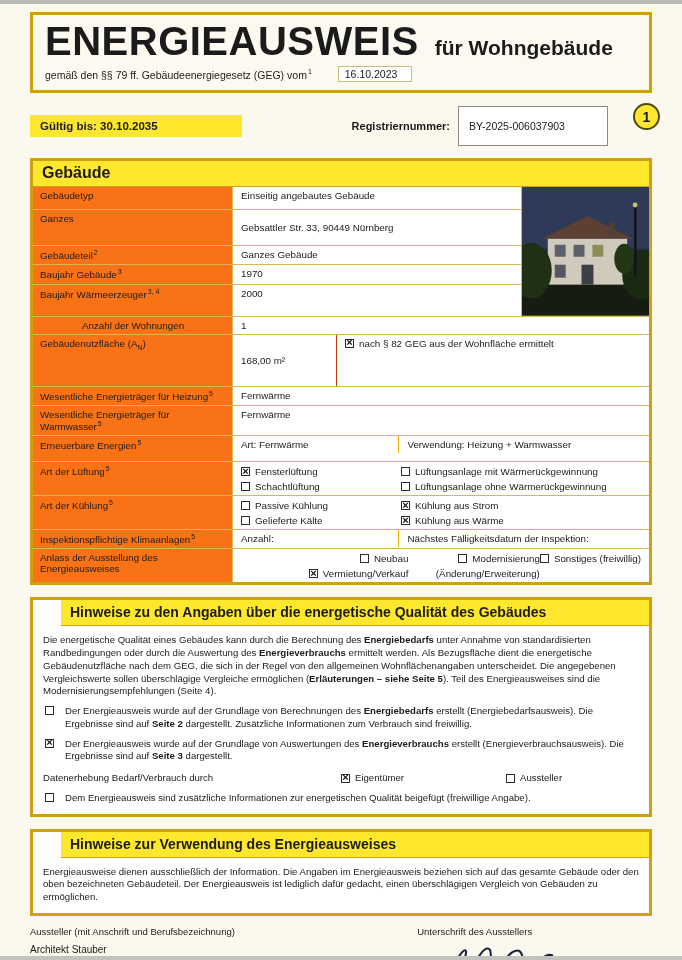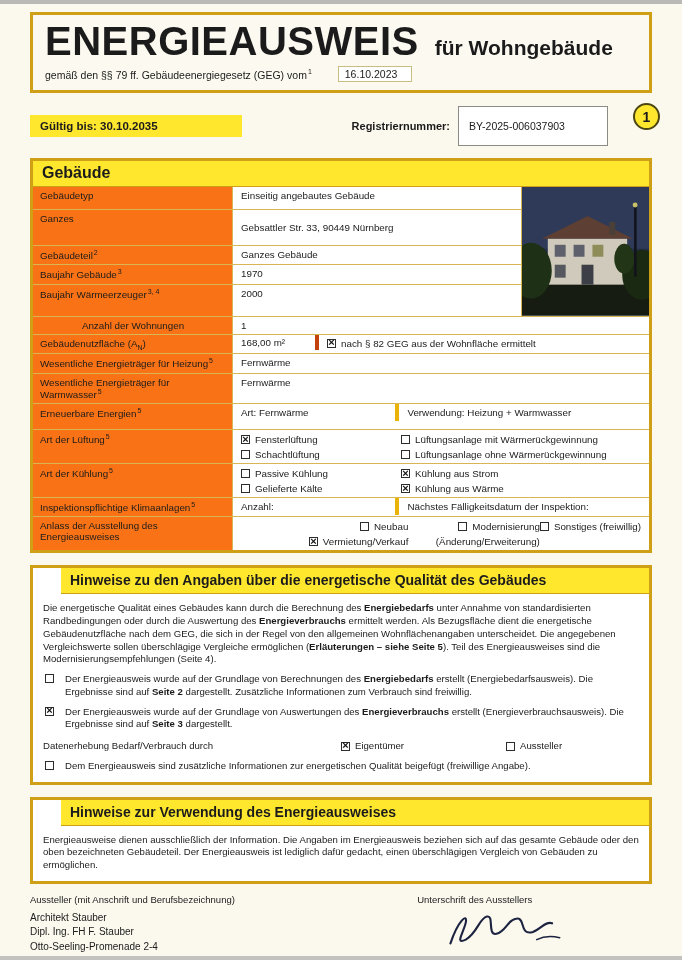--- a/index.html
+++ b/index.html
@@ -54,23 +54,23 @@
   .r-part { min-height: 19px; }
   .r-year { min-height: 16px; }
   .r-heater { min-height: 31px; }
   .r-units { min-height: 16px; text-align: center; }
   .r-area { min-height: 18px; }
   .r-carrier { min-height: 15px; }
   .r-renew { min-height: 26px; }
   .r-cb2 { min-height: 32px; }
   .r-insp { min-height: 17px; }
   .r-occ { min-height: 33px; }
-  .area-val { width: 86px; flex:none; border-right: 4px solid #c2410c; padding: 2px 8px; }
+  .area-val { width: 104px; flex:none; border-right: 1px solid #c2410c; padding: 20px 8px; }
   .area-cb { display:flex; align-items:center; padding: 3px 8px; }
-  .sub-l { width: 40%; flex:none; border-right: 4px solid #eab308; padding: 3px 8px; }
+  .sub-l { width: 40%; flex:none; border-right: 1px solid #eab308; padding: 3px 8px; }
   .sub-r { flex:1; padding: 3px 8px; }
   .cbcol { display:flex; flex-direction:column; gap: 4px; padding-top: 1px; }
   .cbcol.w40 { width: 40%; flex:none; }
   .occ-col { display:flex; flex-direction:column; gap: 4px; padding-top: 1px; align-items: flex-end; }
   .opt { display:flex; align-items:center; white-space: nowrap; }
   .opt-sub { margin-left: 14px; }
   .cb { width: 9px; height: 9px; flex:none; border: 1px solid #2c2c2c; background:#fff;
     display:inline-flex; align-items:center; justify-content:center;
     margin-right: 5px; font-weight: 700; font-size: 11px; line-height: 1; color:#111; }
   .cb[data-checked="true"]::after { content: "×"; margin-top: -1px; }

